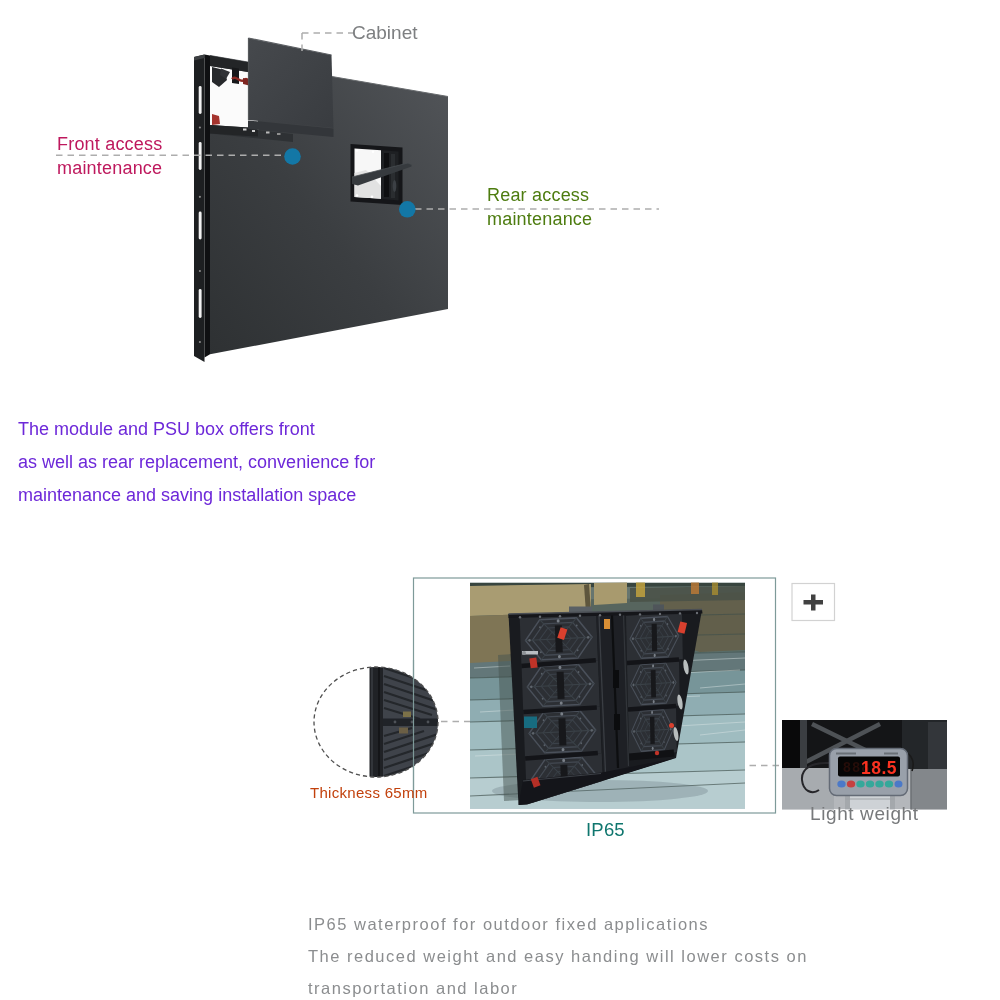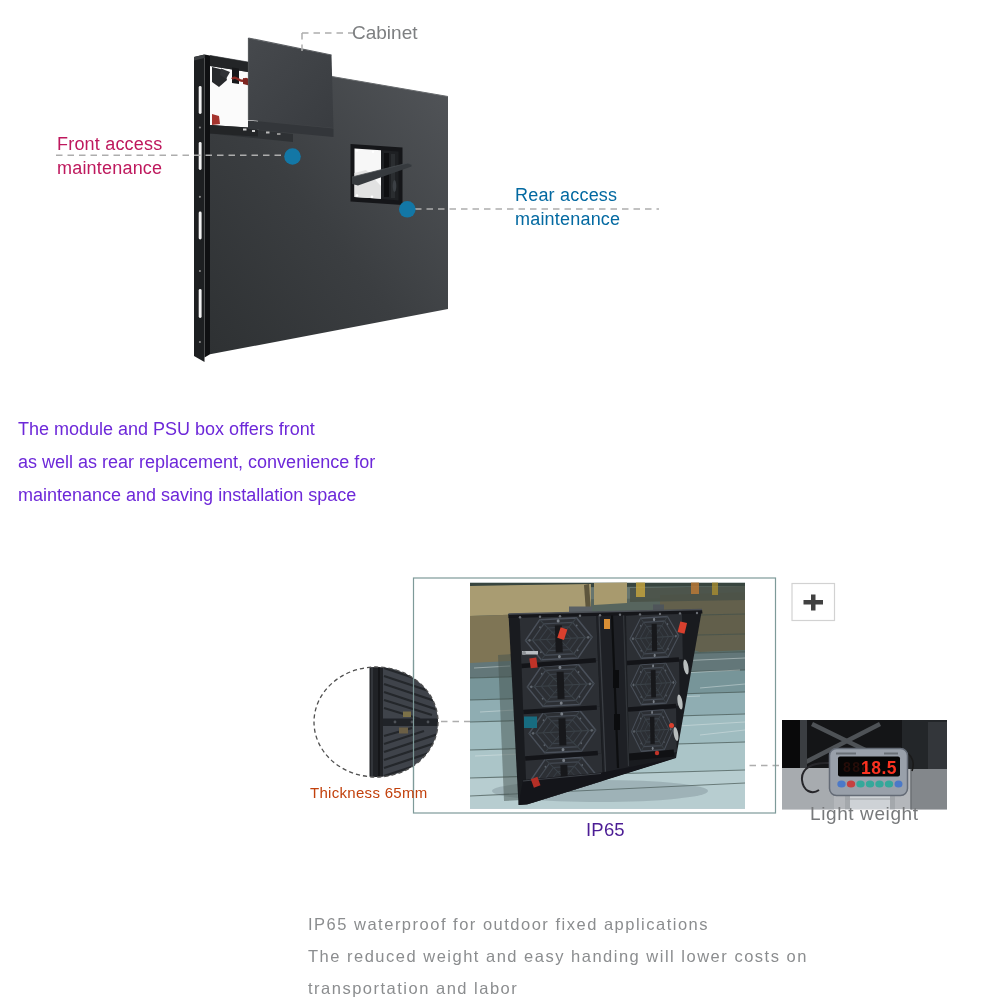--- a/index.html
+++ b/index.html
@@ -342,23 +342,23 @@
       <ellipse cx="879.5" cy="784" rx="4.2" ry="3.6" fill="#35a89a"></ellipse>
       <ellipse cx="889" cy="784" rx="4.2" ry="3.6" fill="#35a89a"></ellipse>
       <ellipse cx="898.5" cy="784" rx="4" ry="3.6" fill="#4b79c8"></ellipse>
     </g>
   </g>
 </svg>
 
 <div class="t" style="left:352px;top:21.5px;font-size:19px;color:#7d7f81;letter-spacing:0;">Cabinet</div>
 <div class="t" style="left:57px;top:133px;font-size:18px;line-height:23.5px;color:#be185d;letter-spacing:0.2px;">Front access
 maintenance</div>
-<div class="t" style="left:487px;top:182.5px;font-size:18px;line-height:24.8px;color:#0369a1;letter-spacing:0.2px;margin-left:28px;">Rear access
+<div class="t" style="left:487px;top:182.5px;font-size:18px;line-height:24.8px;color:#4d7c0f;letter-spacing:0.2px;">Rear access
 maintenance</div>
 <div class="t" style="left:18px;top:413px;font-size:18px;line-height:33px;color:#6d28d9;letter-spacing:0;">The module and PSU box offers front
 as well as rear replacement, convenience for
 maintenance and saving installation space</div>
 <div class="t" style="left:310px;top:784px;font-size:15px;color:#c2410c;letter-spacing:0.3px;">Thickness 65mm</div>
-<div class="t" style="left:586px;top:819px;font-size:18.5px;color:#4c1d95;letter-spacing:0.2px;">IP65</div>
+<div class="t" style="left:586px;top:819px;font-size:18.5px;color:#0f766e;letter-spacing:0.2px;">IP65</div>
 <div class="t" style="left:810px;top:788px;font-size:19px;color:#77797b;letter-spacing:0.6px;margin-top:15px;">Light weight</div>
 <div class="t" style="left:308px;top:907.5px;font-size:16.5px;line-height:32px;color:#8b8d8f;letter-spacing:1.5px;">IP65 waterproof for outdoor fixed applications
 The reduced weight and easy handing will lower costs on
 transportation and labor</div>
 
 </body></html>

